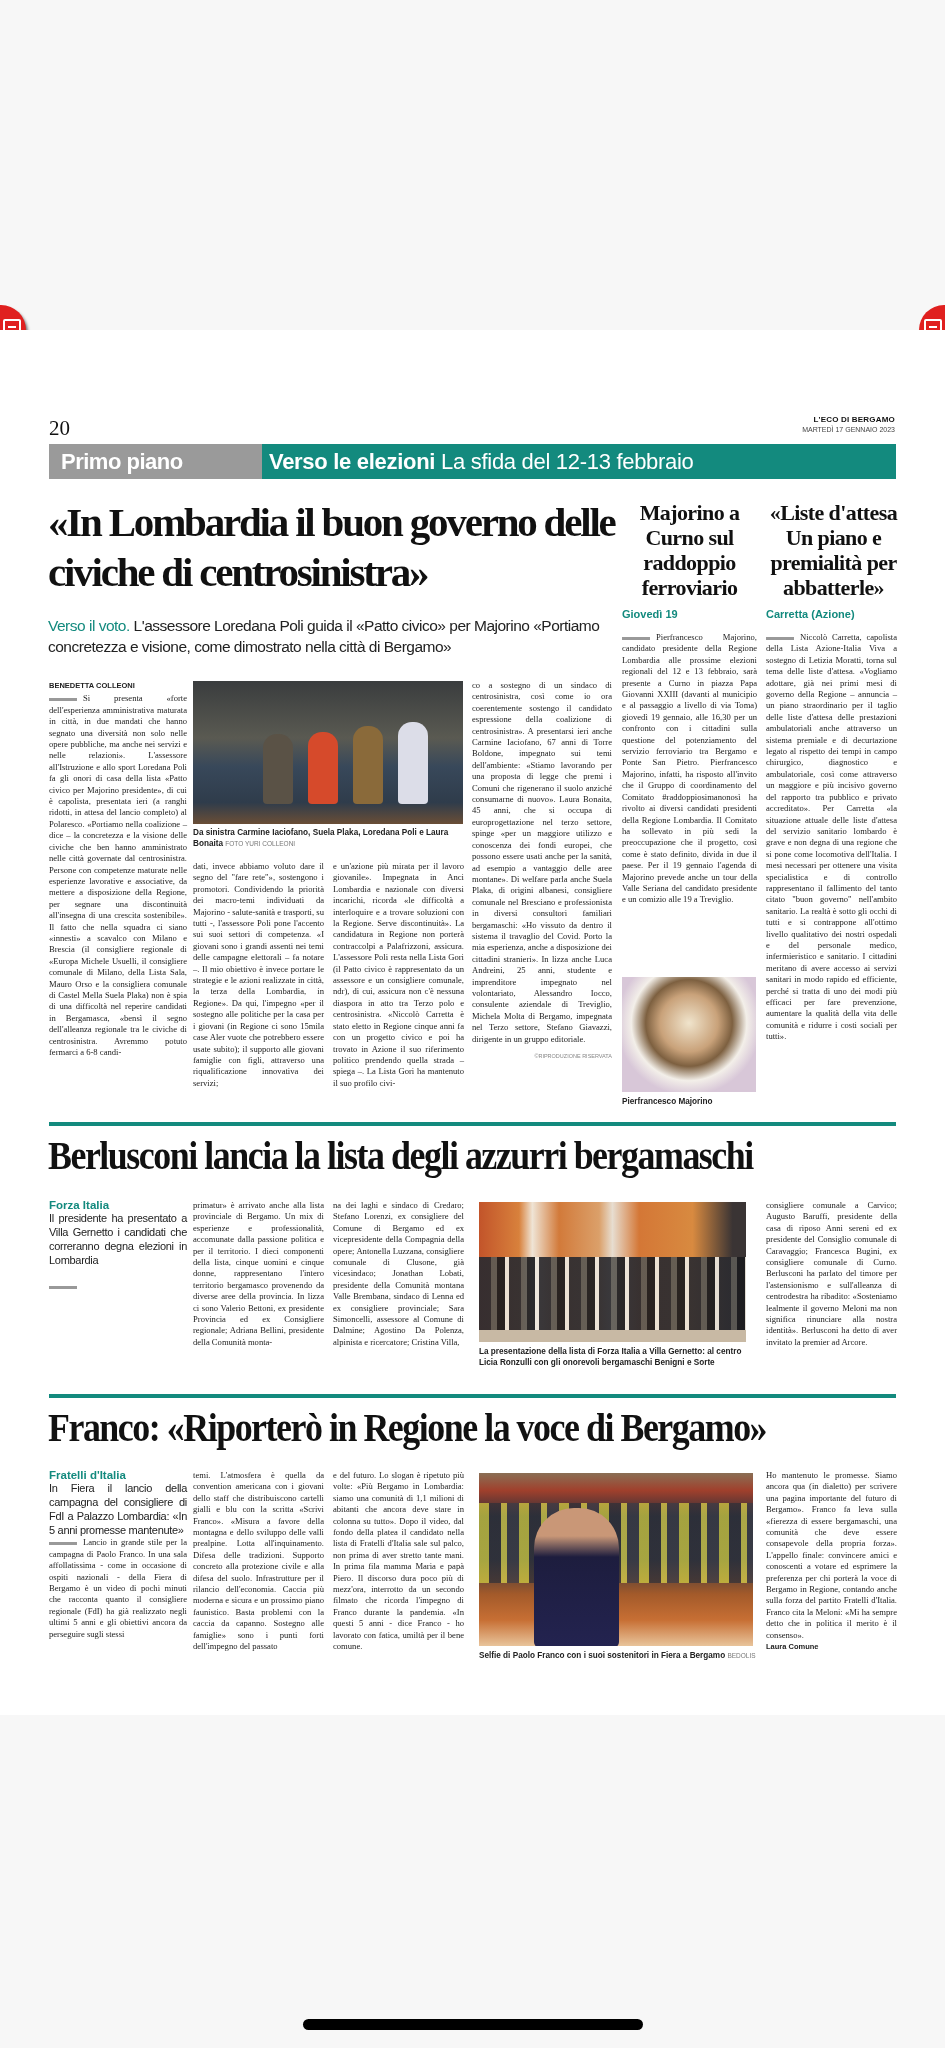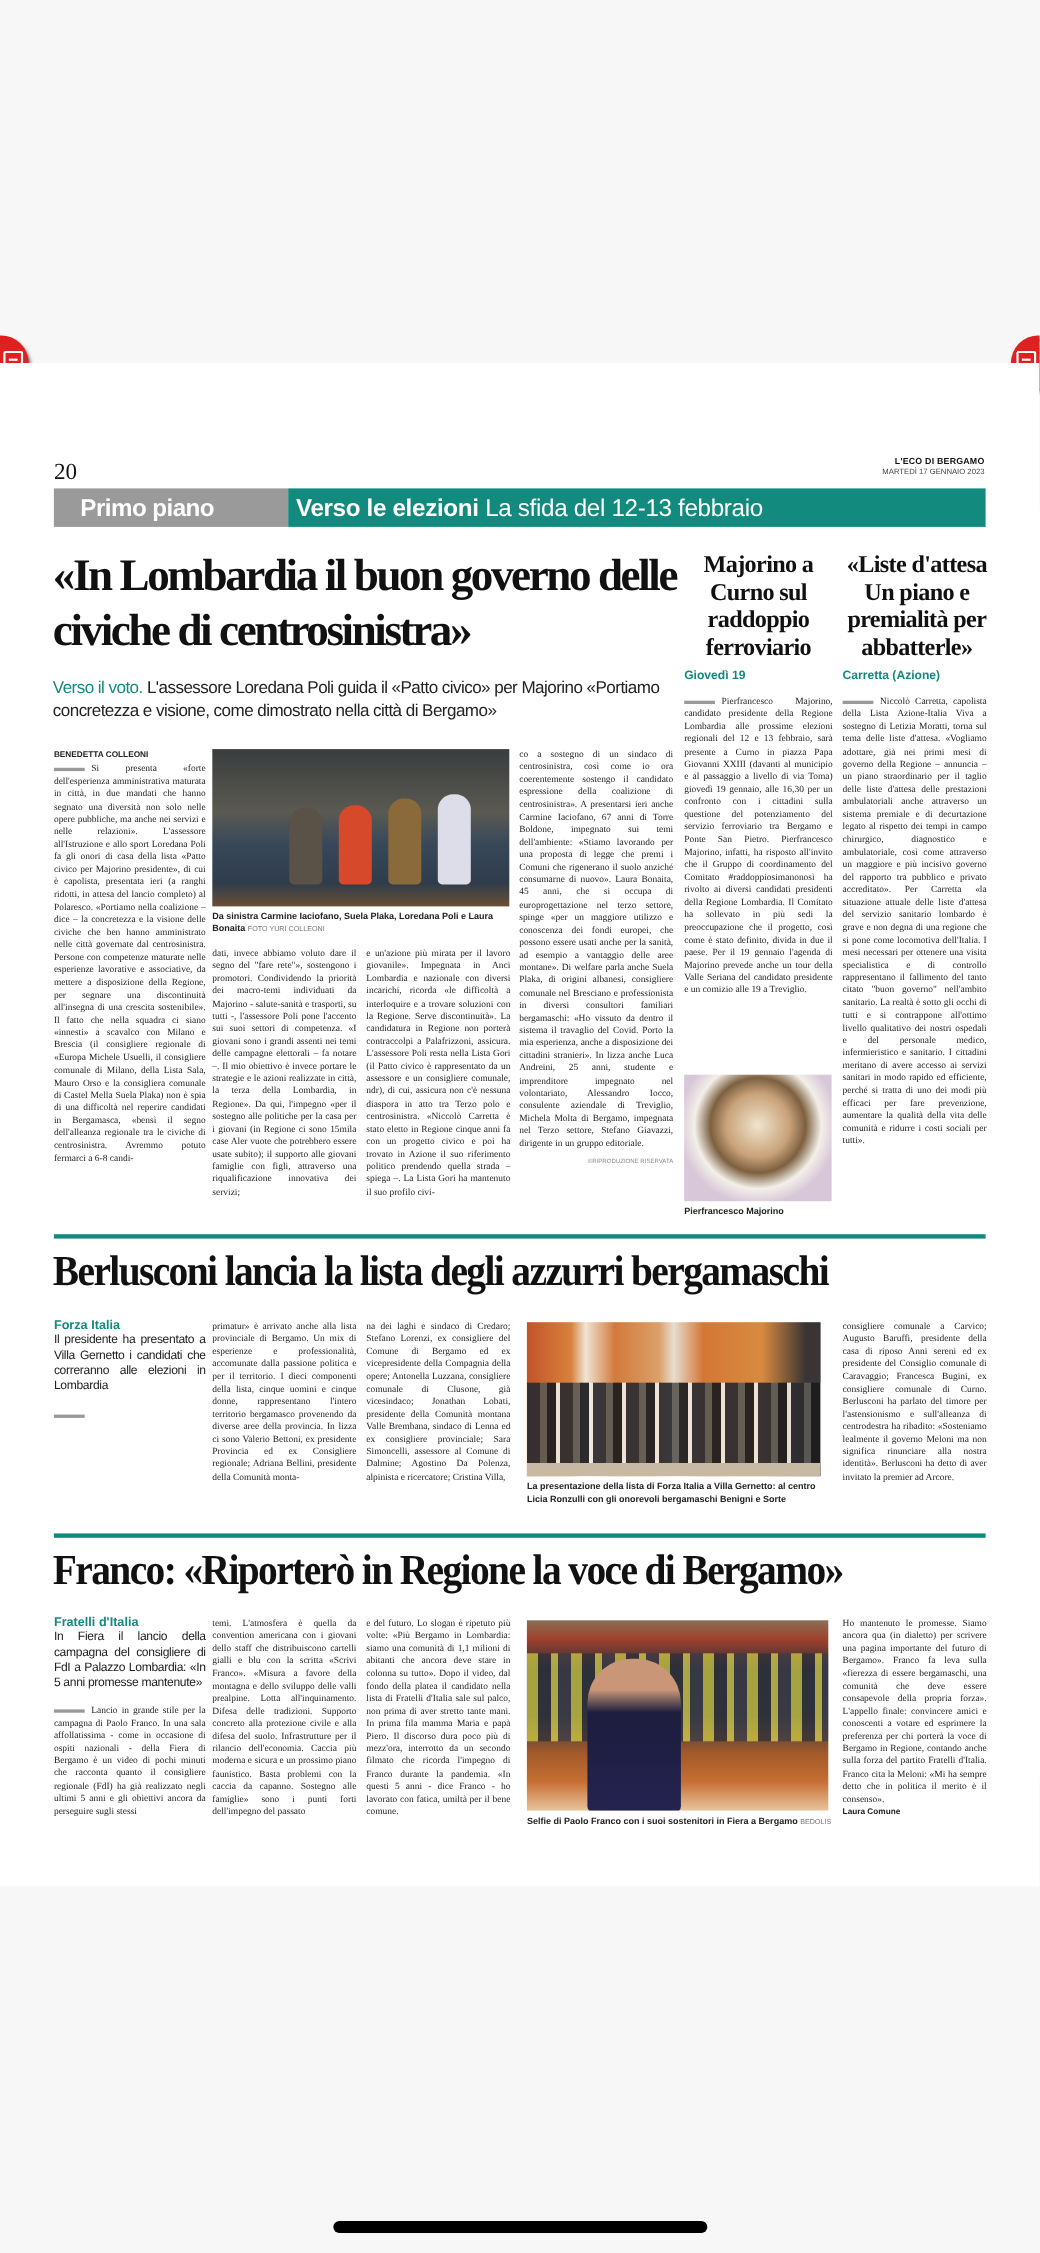--- a/index.html
+++ b/index.html
@@ -23,21 +23,21 @@
 
   .home-indicator { position: absolute; left: 303px; top: 2019px; width: 340px; height: 11px; background: #000; border-radius: 6px; }
 
   
   .page-num { position: absolute; left: 49px; top: 416px; font-size: 21px; font-family: "Liberation Serif", serif; }
   .masthead { position: absolute; right: 50px; top: 415px; text-align: right; font-family: Liberation Sans, sans-serif; }
   .masthead .name { font-size: 8px; font-weight: bold; letter-spacing: 0.2px; }
   .masthead .date { font-size: 7px; color: #444; margin-top: 2px; }
   .section-bar { position: absolute; left: 49px; top: 444px; width: 847px; height: 35px; display: flex; }
   .section-bar .kicker { width: 213px; background: #9a9a9a; color: #fff; font-family: "Liberation Sans", sans-serif; font-weight: bold;
-    font-size: 22px; padding-left: 24px; line-height: 35px; letter-spacing: -0.5px; }
+    font-size: 22px; padding-left: 12px; line-height: 35px; letter-spacing: -0.5px; }
   .section-bar .topic { flex: 1; background: #138a7e; color: #fff; font-family: "Liberation Sans", sans-serif; font-size: 22px; line-height: 35px; padding-left: 7px; letter-spacing: -0.3px; }
   .section-bar .topic b { font-weight: bold; margin-right: 6px; }
 
   
   .main-headline { position: absolute; left: 48px; top: 497px; width: 575px; font-family: "Liberation Serif", serif; font-weight: bold;
     font-size: 41px; line-height: 50px; letter-spacing: -2.2px; }
   .main-deck { position: absolute; left: 48px; top: 615px; width: 575px; font-family: "Liberation Sans", sans-serif; font-size: 15.5px; line-height: 21px; color: #222; letter-spacing: -0.5px; }
   .main-deck .tag { color: #138a7e; font-weight: normal; }
 
   .col { position: absolute; font-family: "Liberation Serif", serif; font-size: 8.6px; line-height: 11.4px; text-align: justify; color: #222; hyphens: auto; }
@@ -122,37 +122,37 @@
 <div class="caption" style="left:622px; top:1096px; width:134px;">Pierfrancesco Majorino</div>
 
 <div class="side-headline" style="left:766px; top:500px; width:135px;">«Liste d'attesa Un piano e premialità per abbatterle»</div>
 <div class="side-kicker" style="left:766px; top:608px;">Carretta (Azione)</div>
 <div class="col" style="left:766px; top:632px; width:131px;"><span class="lead-bar"></span><span>Niccolò Carretta, capolista della Lista Azione-Italia Viva a sostegno di Letizia Moratti, torna sul tema delle liste d'attesa. «Vogliamo adottare, già nei primi mesi di governo della Regione – annuncia – un piano straordinario per il taglio delle liste d'attesa delle prestazioni ambulatoriali anche attraverso un sistema premiale e di decurtazione legato al rispetto dei tempi in campo chirurgico, diagnostico e ambulatoriale, così come attraverso un maggiore e più incisivo governo del rapporto tra pubblico e privato accreditato». Per Carretta «la situazione attuale delle liste d'attesa del servizio sanitario lombardo è grave e non degna di una regione che si pone come locomotiva dell'Italia. I mesi necessari per ottenere una visita specialistica e di controllo rappresentano il fallimento del tanto citato "buon governo" nell'ambito sanitario. La realtà è sotto gli occhi di tutti e si contrappone all'ottimo livello qualitativo dei nostri ospedali e del personale medico, infermieristico e sanitario. I cittadini meritano di avere accesso ai servizi sanitari in modo rapido ed efficiente, perché si tratta di uno dei modi più efficaci per fare prevenzione, aumentare la qualità della vita delle comunità e ridurre i costi sociali per tutti».</span></div>
 
 <div class="rule" style="top:1122px;"></div>
 <h2 class="big-headline" style="top:1134px;">Berlusconi lancia la lista degli azzurri bergamaschi</h2>
 <div class="col" style="left:49px; top:1200px; width:138px;">
   <div class="teaser-tag">Forza Italia</div>
-  <div class="teaser-deck" style="margin-bottom:14px;">Il presidente ha presentato a Villa Gernetto i candidati che correranno alle elezioni in Lombardia</div>
+  <div class="teaser-deck" style="margin-bottom:14px;">Il presidente ha presentato a Villa Gernetto i candidati che correranno degna elezioni in Lombardia</div>
   <span class="lead-bar"></span>
 </div>
 <div class="col" style="left:193px; top:1200px; width:131px;">primatur» è arrivato anche alla lista provinciale di Bergamo. Un mix di esperienze e professionalità, accomunate dalla passione politica e per il territorio. I dieci componenti della lista, cinque uomini e cinque donne, rappresentano l'intero territorio bergamasco provenendo da diverse aree della provincia. In lizza ci sono Valerio Bettoni, ex presidente Provincia ed ex Consigliere regionale; Adriana Bellini, presidente della Comunità monta-</div>
 <div class="col" style="left:333px; top:1200px; width:131px;">na dei laghi e sindaco di Credaro; Stefano Lorenzi, ex consigliere del Comune di Bergamo ed ex vicepresidente della Compagnia della opere; Antonella Luzzana, consigliere comunale di Clusone, già vicesindaco; Jonathan Lobati, presidente della Comunità montana Valle Brembana, sindaco di Lenna ed ex consigliere provinciale; Sara Simoncelli, assessore al Comune di Dalmine; Agostino Da Polenza, alpinista e ricercatore; Cristina Villa,</div>
 <div class="photo ph3" style="left:479px; top:1202px; width:267px; height:140px;">
   <div class="crowd"></div>
   <div class="floor"></div>
 </div>
 <div class="caption" style="left:479px; top:1346px; width:270px;">La presentazione della lista di Forza Italia a Villa Gernetto: al centro Licia Ronzulli con gli onorevoli bergamaschi Benigni e Sorte</div>
 <div class="col" style="left:766px; top:1200px; width:131px;">consigliere comunale a Carvico; Augusto Baruffi, presidente della casa di riposo Anni sereni ed ex presidente del Consiglio comunale di Caravaggio; Francesca Bugini, ex consigliere comunale di Curno. Berlusconi ha parlato del timore per l'astensionismo e sull'alleanza di centrodestra ha ribadito: «Sosteniamo lealmente il governo Meloni ma non significa rinunciare alla nostra identità». Berlusconi ha detto di aver invitato la premier ad Arcore.</div>
 
 <div class="rule" style="top:1394px;"></div>
 <h2 class="big-headline" style="top:1406px;">Franco: «Riporterò in Regione la voce di Bergamo»</h2>
 <div class="col" style="left:49px; top:1470px; width:138px;">
   <div class="teaser-tag">Fratelli d'Italia</div>
-  <div class="teaser-deck" style="margin-bottom:12px;">In Fiera il lancio della campagna del consigliere di FdI a Palazzo Lombardia: «In 5 anni promesse mantenute»</div>
+  <div class="teaser-deck" style="margin-bottom:0;">In Fiera il lancio della campagna del consigliere di FdI a Palazzo Lombardia: «In 5 anni promesse mantenute»</div>
   <span class="lead-bar"></span><span>Lancio in grande stile per la campagna di Paolo Franco. In una sala affollatissima - come in occasione di ospiti nazionali - della Fiera di Bergamo è un video di pochi minuti che racconta quanto il consigliere regionale (FdI) ha già realizzato negli ultimi 5 anni e gli obiettivi ancora da perseguire sugli stessi</span>
 </div>
 <div class="col" style="left:193px; top:1470px; width:131px;">temi. L'atmosfera è quella da convention americana con i giovani dello staff che distribuiscono cartelli gialli e blu con la scritta «Scrivi Franco». «Misura a favore della montagna e dello sviluppo delle valli prealpine. Lotta all'inquinamento. Difesa delle tradizioni. Supporto concreto alla protezione civile e alla difesa del suolo. Infrastrutture per il rilancio dell'economia. Caccia più moderna e sicura e un prossimo piano faunistico. Basta problemi con la caccia da capanno. Sostegno alle famiglie» sono i punti forti dell'impegno del passato</div>
 <div class="col" style="left:333px; top:1470px; width:131px;">e del futuro. Lo slogan è ripetuto più volte: «Più Bergamo in Lombardia: siamo una comunità di 1,1 milioni di abitanti che ancora deve stare in colonna su tutto». Dopo il video, dal fondo della platea il candidato nella lista di Fratelli d'Italia sale sul palco, non prima di aver stretto tante mani. In prima fila mamma Maria e papà Piero. Il discorso dura poco più di mezz'ora, interrotto da un secondo filmato che ricorda l'impegno di Franco durante la pandemia. «In questi 5 anni - dice Franco - ho lavorato con fatica, umiltà per il bene comune.</div>
 <div class="photo ph4" style="left:479px; top:1473px; width:274px; height:173px;">
   <div class="crowd"></div>
   <div class="man"></div>
 </div>
 <div class="caption" style="left:479px; top:1650px; width:280px;"><span>Selfie di Paolo Franco con i suoi sostenitori in Fiera a Bergamo</span> <span class="credit">BEDOLIS</span></div>
 <div class="col" style="left:766px; top:1470px; width:131px;">

